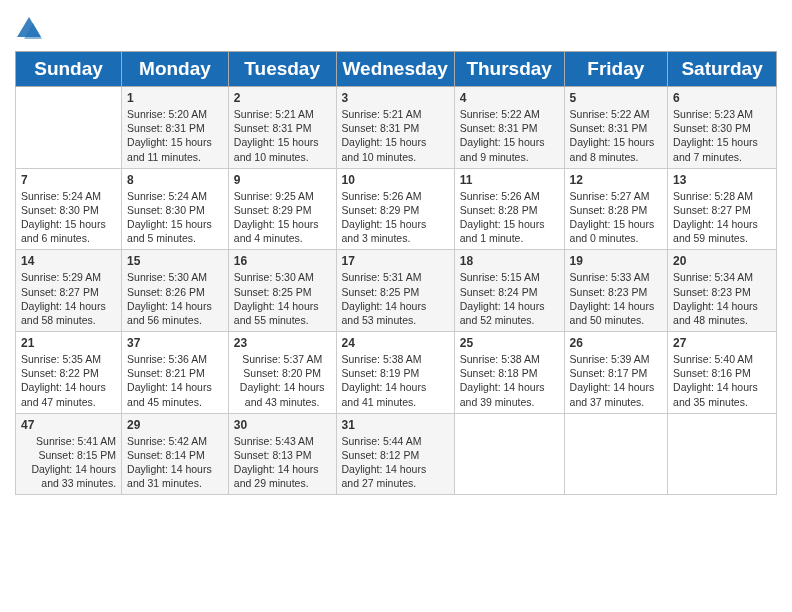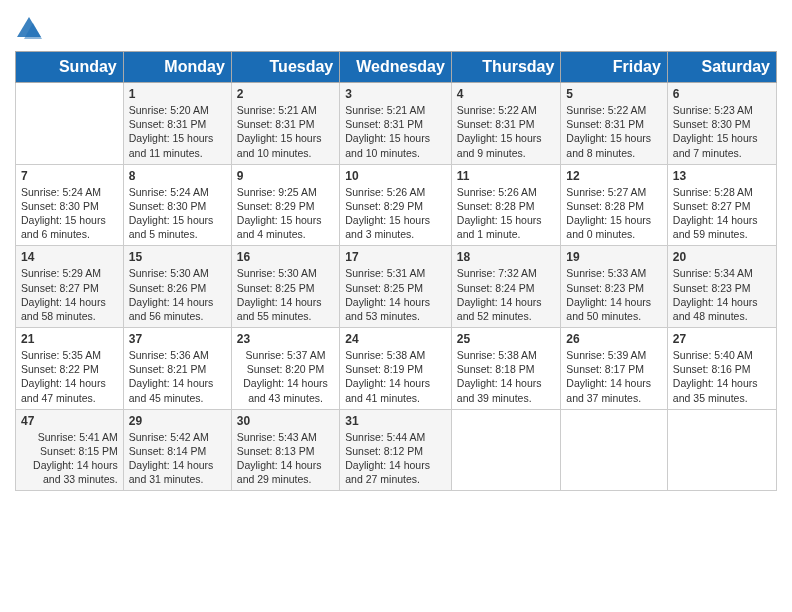--- a/index.html
+++ b/index.html
@@ -56,23 +56,23 @@
       margin-top: 2px;
     }
     table {
       width: 100%;
       border-collapse: collapse;
       font-size: 11px;
     }
     thead tr th {
       background-color: #1a6cb5;
       color: #fff;
-      text-align: right;
+      text-align: center;
       padding: 6px 6px;
-      font-size: 16px;
+      font-size: 19px;
       font-weight: bold;
       border: 1px solid #aaa;
     }
     tbody tr td {
       border: 1px solid #ccc;
       vertical-align: top;
       padding: 4px 5px;
       min-height: 70px;
       height: 80px;
       color: #333;
@@ -252,21 +252,21 @@
         </td>
         <td>
           <span class="day-number">17</span>
           <div class="day-info" style="white-space: pre-line;">Sunrise: 5:31 AM
 Sunset: 8:25 PM
 Daylight: 14 hours
 and 53 minutes.</div>
         </td>
         <td>
           <span class="day-number">18</span>
-          <div class="day-info" style="white-space: pre-line;">Sunrise: 7:32 AM
+          <div class="day-info" style="white-space: pre-line;">Sunrise: 5:15 AM
 Sunset: 8:24 PM
 Daylight: 14 hours
 and 52 minutes.</div>
         </td>
         <td>
           <span class="day-number">19</span>
           <div class="day-info" style="white-space: pre-line;">Sunrise: 5:33 AM
 Sunset: 8:23 PM
 Daylight: 14 hours
 and 50 minutes.</div>

